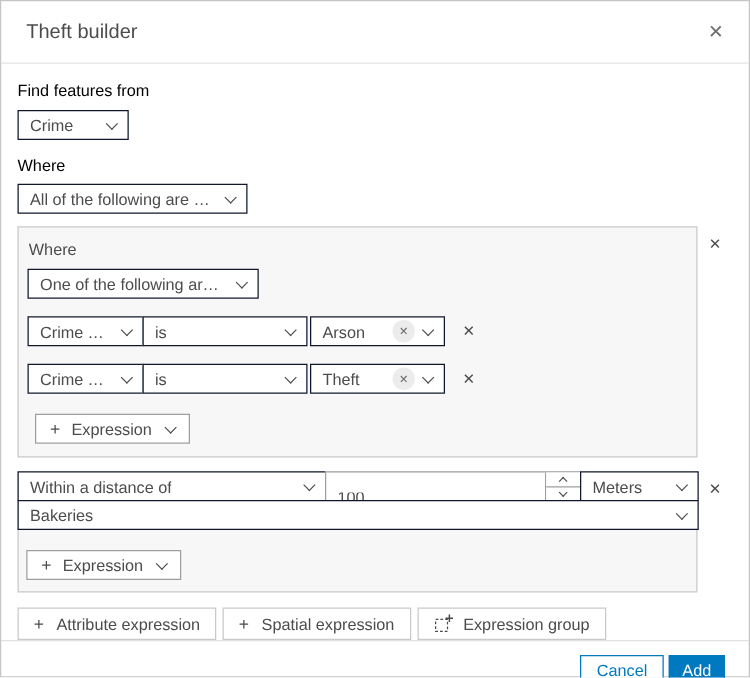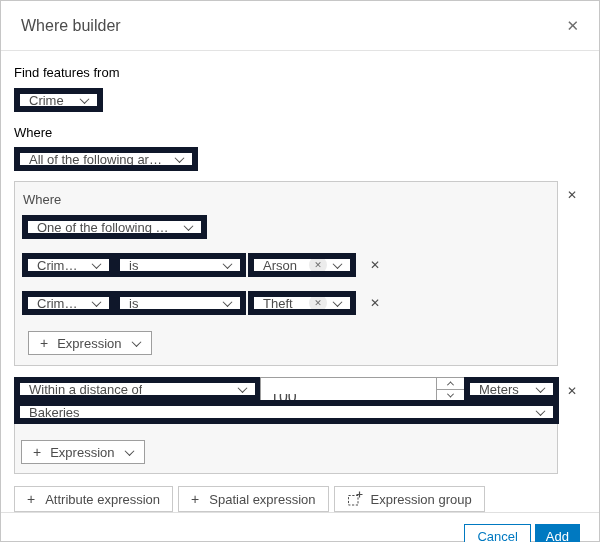--- a/index.html
+++ b/index.html
@@ -35,21 +35,21 @@
   .mt6 { margin-top: 5px; }
   .mb8 { margin-bottom: 8px; }
   .mb7 { margin-bottom: 7px; }
   .mb13 { margin-bottom: 13px; }
   .mb10 { margin-bottom: 10px; }
   .mb11 { margin-bottom: 11px; }
   .mb12 { margin-bottom: 12px; }
 
   .select {
     height: 24px; background: #fff;
-    border: 6px solid #0f172a;
+    border: 1px solid #0f172a;
     display: inline-flex; align-items: center; justify-content: space-between;
     padding: 0 9px; font-size: 13px; color: #4c4c4c;
     cursor: pointer; white-space: nowrap; overflow: hidden;
   }
   .select .txt { overflow: hidden; text-overflow: ellipsis; }
 
   .chev {
     flex: 0 0 auto; display: inline-block;
     width: 7px; height: 7px;
     border-right: 1px solid #4c4c4c; border-bottom: 1px solid #4c4c4c;
@@ -114,21 +114,21 @@
   
   .joined-row { display: flex; margin: -1px -1px 0 -1px; }
   .joined-row .select { margin-right: -1px; }
   .g2-main { flex: 1 1 auto; }
   .num-wrap {
     display: flex; width: 205px; flex: 0 0 205px; margin-right: -1px;
     border: 1px solid #9e9e9e; background: #fff; height: 24px;
   }
   .num-input {
     flex: 1 1 auto; width: 100%; border: none; outline: none;
-    font-size: 16px; color: #4c4c4c; padding: 0 9px;
+    font-size: 13px; color: #4c4c4c; padding: 0 9px;
     font-family: "Liberation Sans", sans-serif; background: transparent; margin-top: 16px;
   }
   .stepper { flex: 0 0 28px; border-left: 1px solid #9e9e9e; display: flex; flex-direction: column; }
   .step-btn {
     flex: 1 1 50%; display: flex; align-items: center; justify-content: center;
     background: #fff; border: none; cursor: pointer; padding: 0;
   }
   .step-btn + .step-btn { border-top: 1px solid #9e9e9e; }
   .step-btn .chev { width: 5px; height: 5px; }
   .w-unit { width: 95px; flex: 0 0 95px; }
@@ -163,21 +163,21 @@
     background: #0079c1; border: 1px solid #0079c1; color: #fff;
     font-size: 13px; cursor: pointer; font-family: "Liberation Sans", sans-serif;
   }
 </style>
 </head>
 <body>
 
 <div class="dialog">
 
   <div class="header">
-    <div class="title">Where builder</div>
+    <div class="title">Theft builder</div>
     <button class="close-btn">✕</button>
   </div>
 
   <div class="body">
 
     <div class="field-label mt6 mb8">Find features from</div>
     <div class="select w-layer mb13">
       <span class="txt">Crime</span>
       <span class="chev"></span>
     </div>

